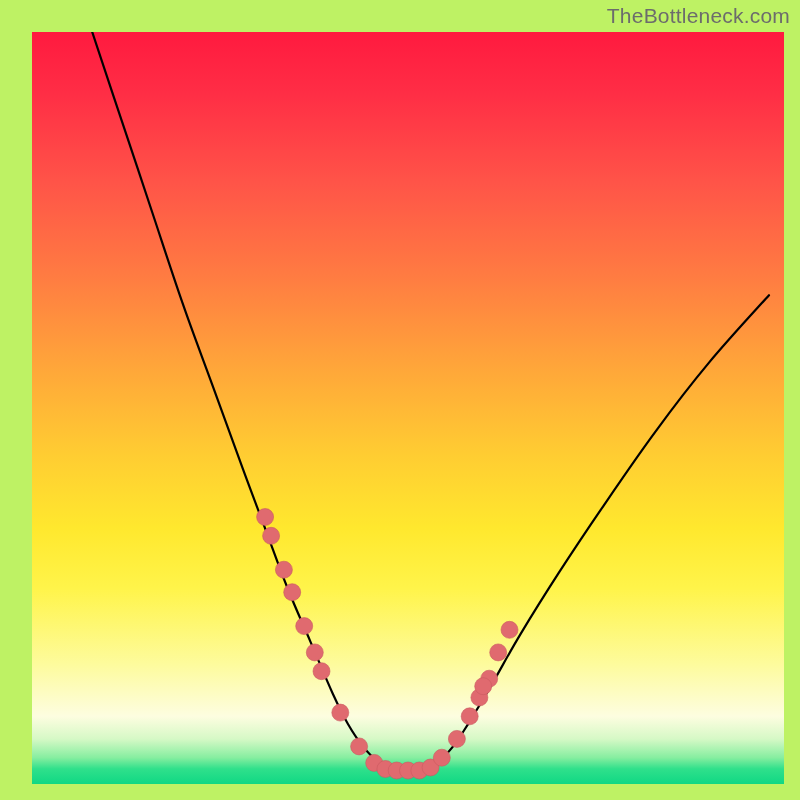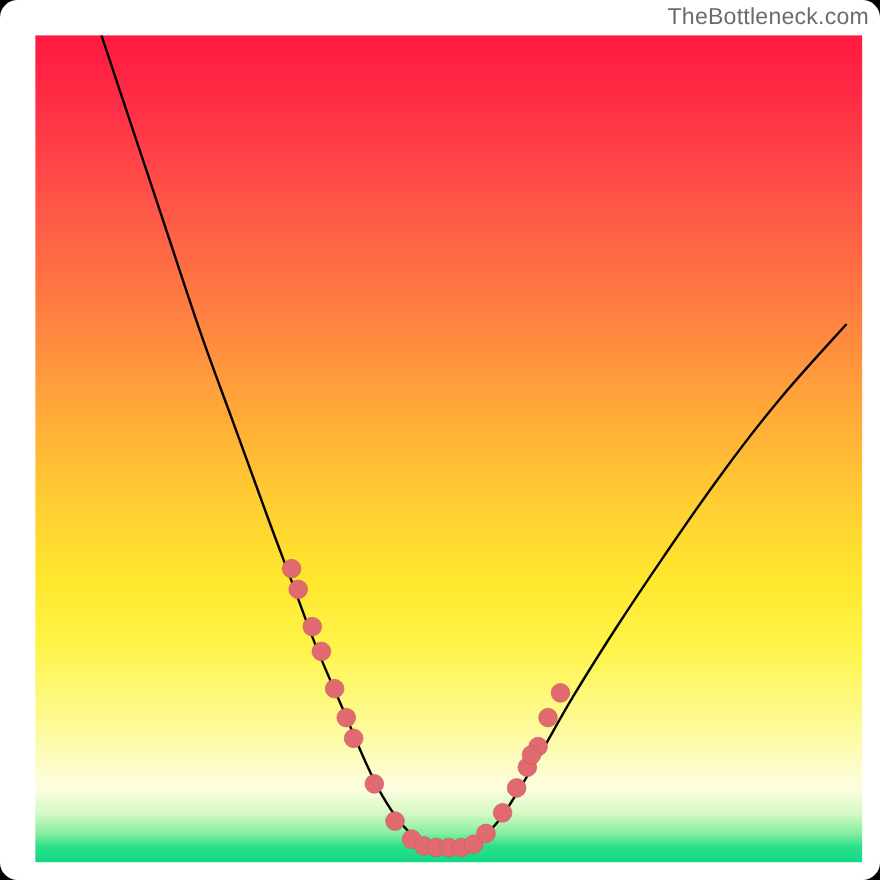--- a/index.html
+++ b/index.html
@@ -8,22 +8,21 @@
     width: 800px;
     height: 800px;
     background: #000;
     overflow: hidden;
     font-family: Arial, Helvetica, sans-serif;
   }
   .stage {
     position: relative;
     width: 800px;
     height: 800px;
-    background: #ffffff;
-    border-radius: 16px;
+    background: #bef264;
   }
   .plot {
     position: absolute;
     left: 32px;
     top: 32px;
     width: 752px;
     height: 752px;
     overflow: hidden;
   }
   .gradient {

